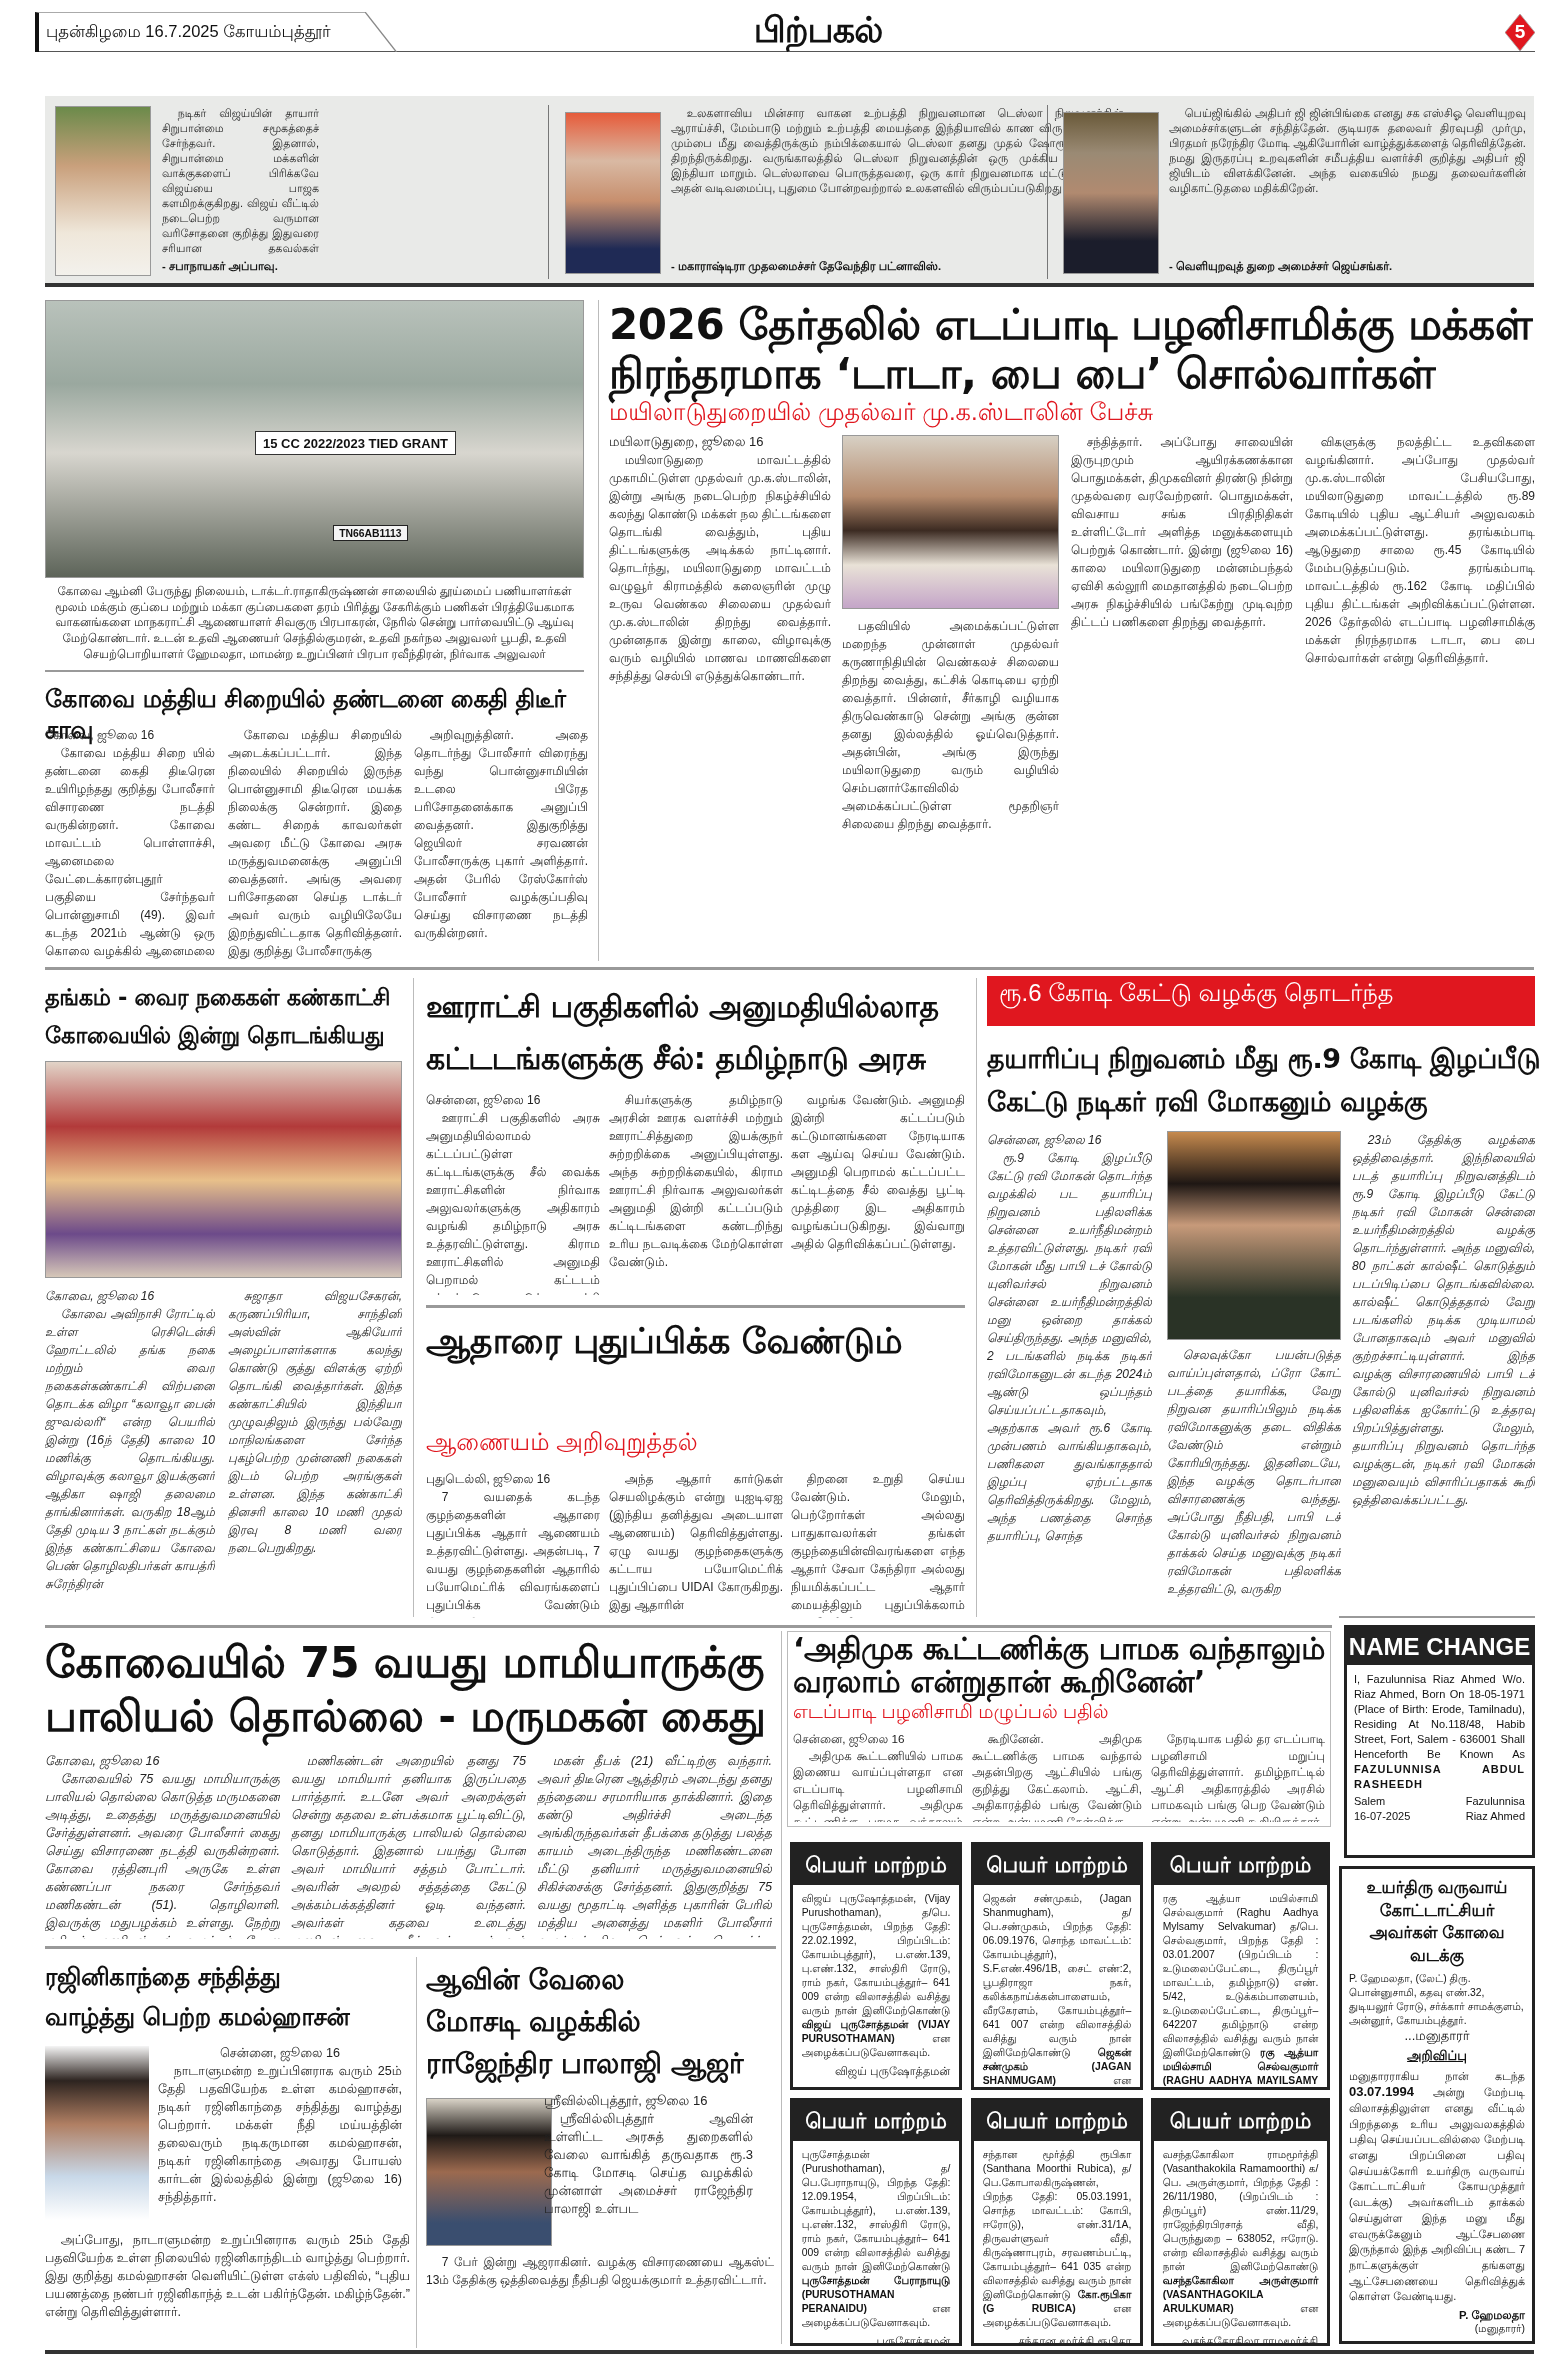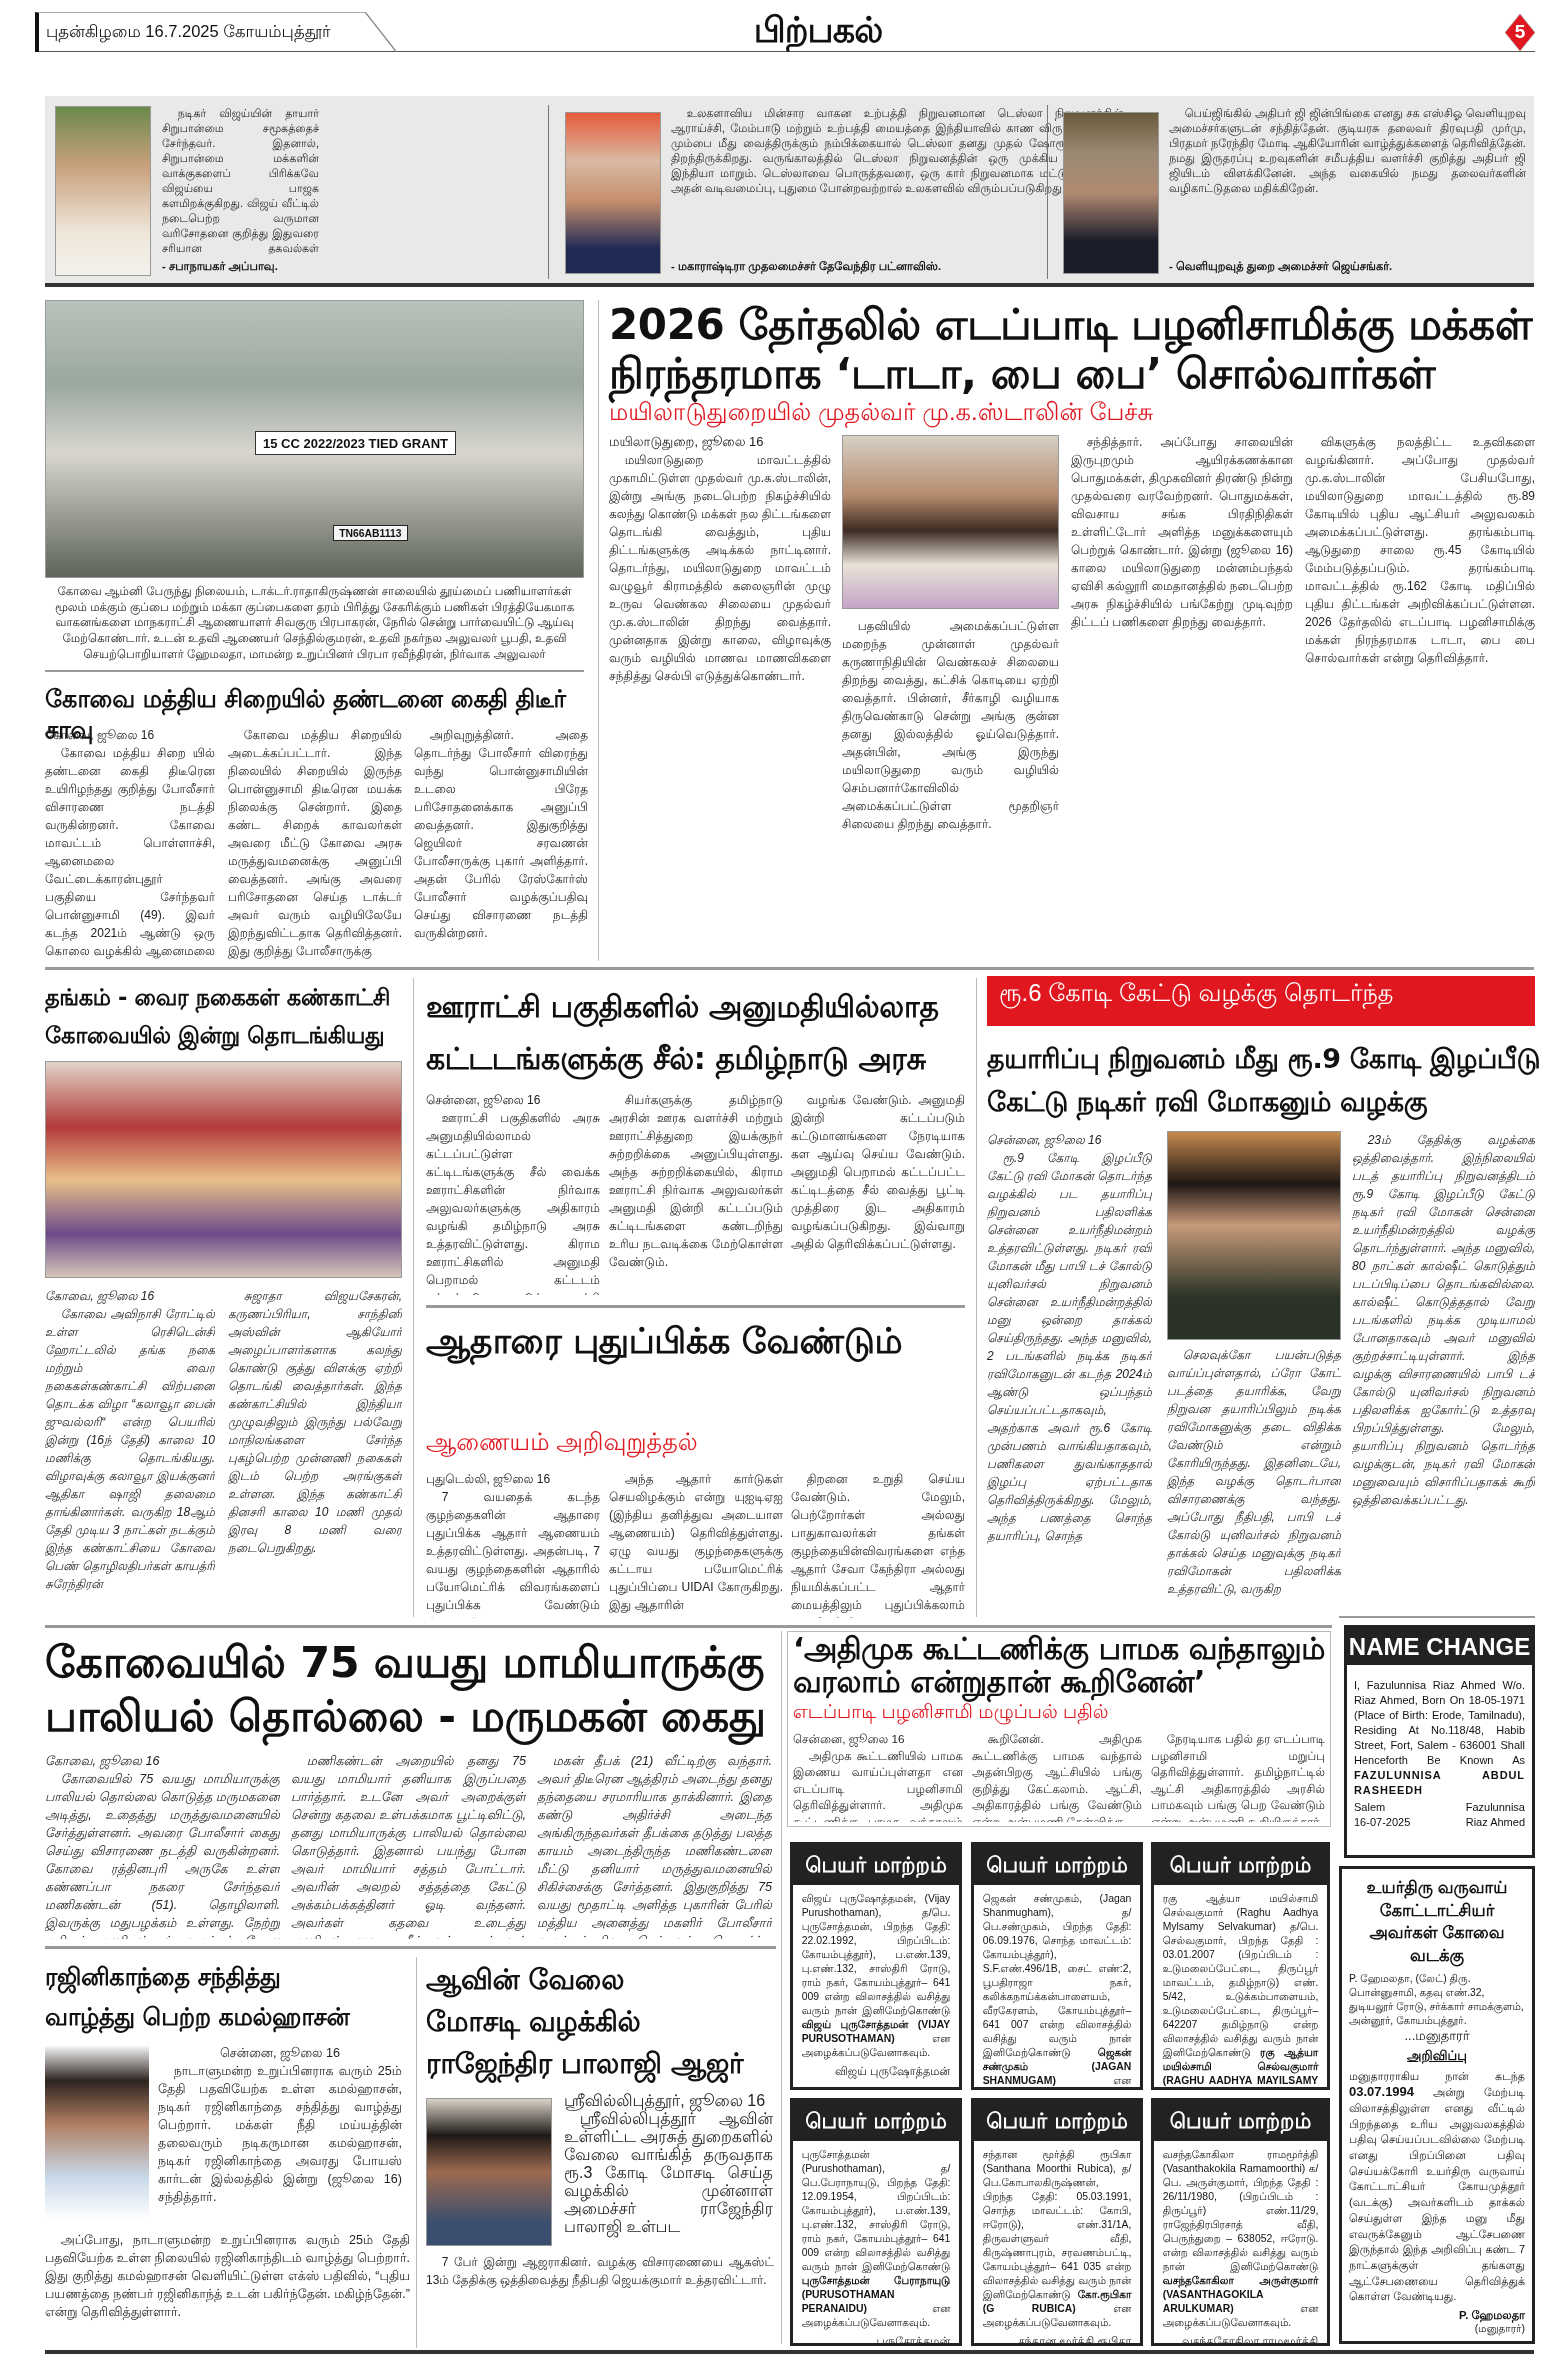--- a/index.html
+++ b/index.html
@@ -228,21 +228,21 @@
   <div class="pm-head" style="font-size:21px;line-height:40px">பெயர் மாற்றம்</div>
   <div class="pm-body" style="font-size:10.4px;line-height:14px"><span>சந்தான மூர்த்தி ரூபிகா (Santhana Moorthi Rubica), த/பெ.கோபாலகிருஷ்ணன், பிறந்த தேதி: 05.03.1991, சொந்த மாவட்டம்: கோபி, ஈரோடு), எண்.31/1A, திருவள்ளுவர் வீதி, கிருஷ்ணாபுரம், சரவணம்பட்டி, கோயம்புத்தூர்– 641 035 என்ற விலாசத்தில் வசித்து வரும் நான் இனிமேற்கொண்டு</span> <b>கோ.ரூபிகா (G RUBICA)</b> <span>என அழைக்கப்படுவேனாகவும்.</span><div class="pm-sig">சந்தான மூர்த்தி ரூபிகா</div></div>
 </div>
 <div class="pm-box" style="left:1151px;top:2098px;width:179px;height:248px;overflow:hidden">
   <div class="pm-head" style="font-size:21px;line-height:40px">பெயர் மாற்றம்</div>
   <div class="pm-body" style="font-size:10.4px;line-height:14px"><span>வசந்தகோகிலா ராமமூர்த்தி (Vasanthakokila Ramamoorthi) க/பெ. அருள்குமார், பிறந்த தேதி : 26/11/1980, (பிறப்பிடம் : திருப்பூர்) எண்.11/29, ராஜேந்திரபிரசாத் வீதி, பெருந்துறை – 638052, ஈரோடு. என்ற விலாசத்தில் வசித்து வரும் நான் இனிமேற்கொண்டு</span> <b>வசந்தகோகிலா அருள்குமார் (VASANTHAGOKILA ARULKUMAR)</b> <span>என அழைக்கப்படுவேனாகவும்.</span><div class="pm-sig">வசந்தகோகிலா ராமமூர்த்தி</div></div>
 </div>
 
 <div class="pm-box" style="left:1344px;top:1625px;width:191px;height:233px">
   <div class="pm-head" style="font-size:24px;line-height:37px;font-family:'Liberation Sans',sans-serif">NAME CHANGE</div>
-  <div class="pm-body" style="font-size:11px;line-height:15px;padding:13px 7px">
+  <div class="pm-body" style="font-size:11px;line-height:15px;padding:7px 7px">
     <span>I, Fazulunnisa Riaz Ahmed W/o. Riaz Ahmed, Born On 18-05-1971 (Place of Birth: Erode, Tamilnadu), Residing At No.118/48, Habib Street, Fort, Salem - 636001 Shall Henceforth Be Known As</span>
     <b style="letter-spacing:0.9px">FAZULUNNISA ABDUL RASHEEDH</b>
     <div style="display:flex;justify-content:space-between;margin-top:1.7px">
       <div>
           <div>Salem</div>
           <div>16-07-2025</div>
         </div>
       <div style="text-align:right">
           <div>Fazulunnisa</div>
           <div>Riaz Ahmed</div>
@@ -278,21 +278,21 @@
   <p>அப்போது, நாடாளுமன்ற உறுப்பினராக வரும் 25ம் தேதி பதவியேற்க உள்ள நிலையில் ரஜினிகாந்திடம் வாழ்த்து பெற்றார். இது குறித்து கமல்ஹாசன் வெளியிட்டுள்ள எக்ஸ் பதிவில், “புதிய பயணத்தை நண்பர் ரஜினிகாந்த் உடன் பகிர்ந்தேன். மகிழ்ந்தேன்.” என்று தெரிவித்துள்ளார்.</p>
 </div>
 <div class="vrule" style="left:416px;top:1957px;height:391px"></div>
 
 <div class="abs hl" style="left:426px;top:1959px;width:348px;font-size:28px;line-height:42px">
   <div>ஆவின் வேலை</div>
   <div>மோசடி வழக்கில்</div>
   <div>ராஜேந்திர பாலாஜி ஆஜர்</div>
 </div>
 <div class="photo" style="left:426px;top:2098px;width:126px;height:148px;background:linear-gradient(180deg,#d8d2c6 0%,#1f1a17 25%,#9c6a4f 50%,#3a4e6f 85%)"></div>
-<div class="col txt" style="left:564px;top:2092px;width:209px;height:157px;font-size:16px">
+<div class="col txt" style="left:544px;top:2092px;width:209px;height:157px;font-size:13px">
   <div>ஸ்ரீவில்லிபுத்தூர், ஜூலை 16</div>
   <p>ஸ்ரீவில்லிபுத்தூர் ஆவின் உள்ளிட்ட அரசுத் துறைகளில் வேலை வாங்கித் தருவதாக ரூ.3 கோடி மோசடி செய்த வழக்கில் முன்னாள் அமைச்சர் ராஜேந்திர பாலாஜி உள்பட</p>
 </div>
 <div class="col txt" style="left:426px;top:2253px;width:348px;height:96px;font-size:12px">
   <p>7 பேர் இன்று ஆஜராகினர். வழக்கு விசாரணையை ஆகஸ்ட் 13ம் தேதிக்கு ஒத்திவைத்து நீதிபதி ஜெயக்குமார் உத்தரவிட்டார்.</p>
 </div>
 
 <div class="rule" style="left:45px;top:2350px;width:1489px;height:3.5px;background:#333"></div>
 
 

